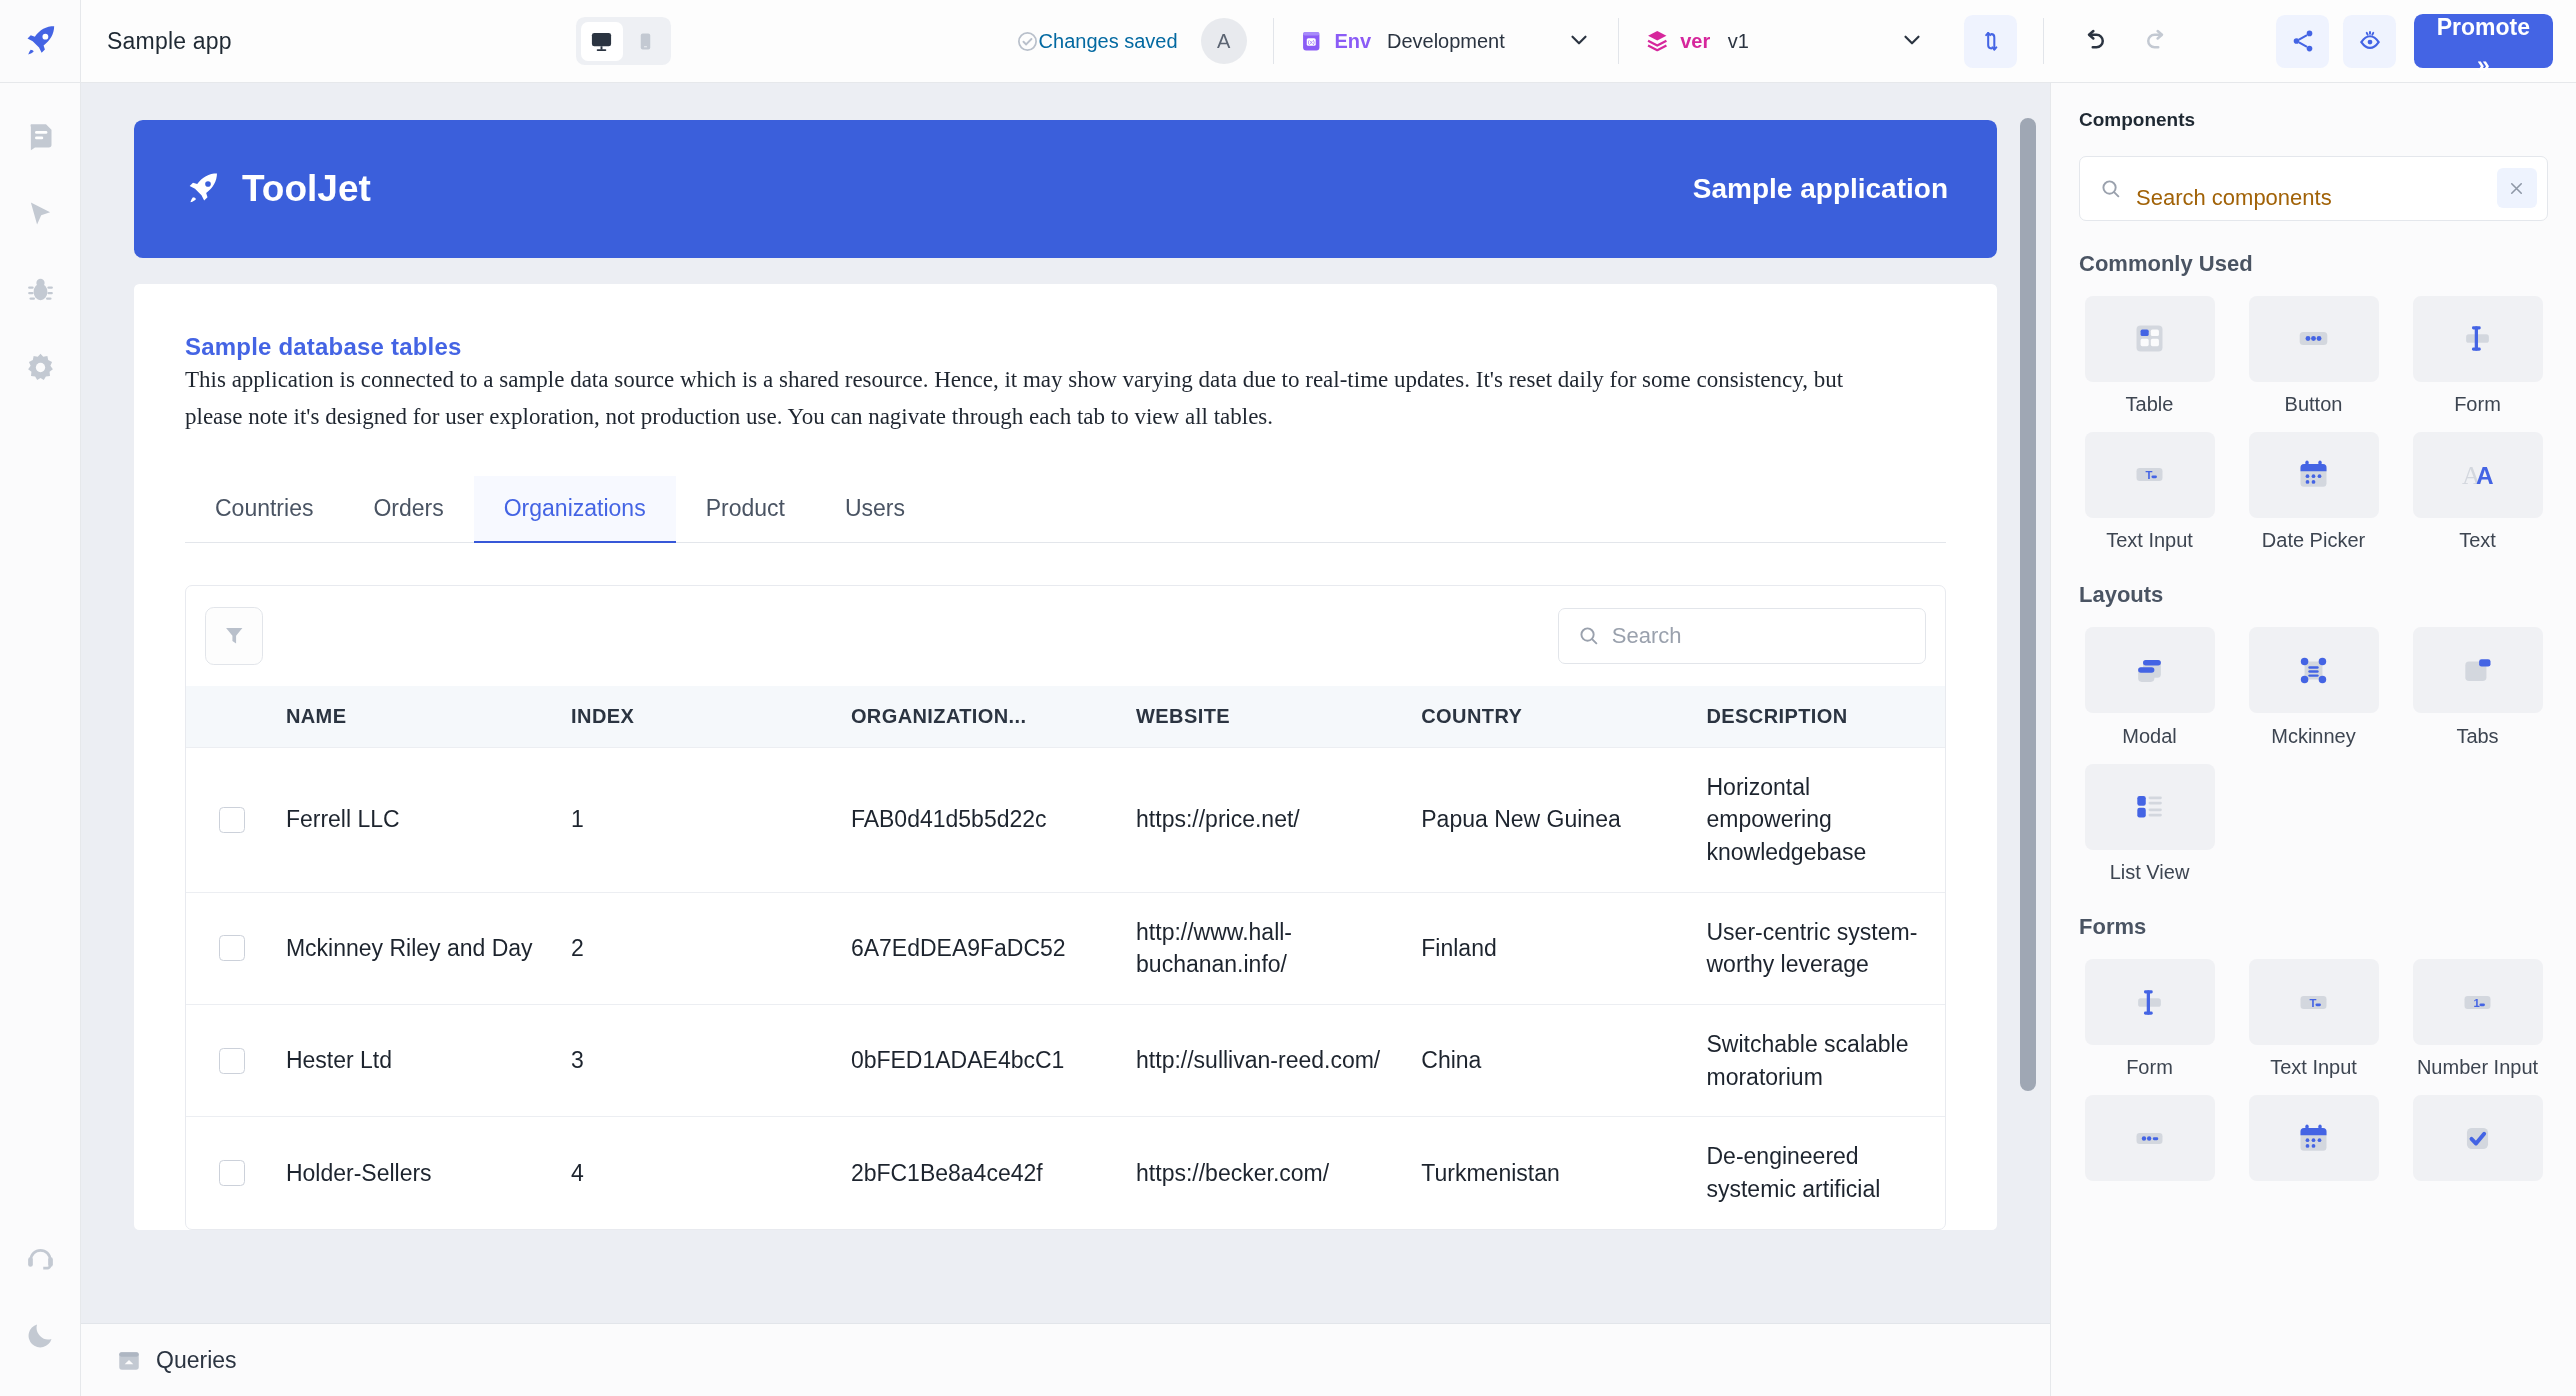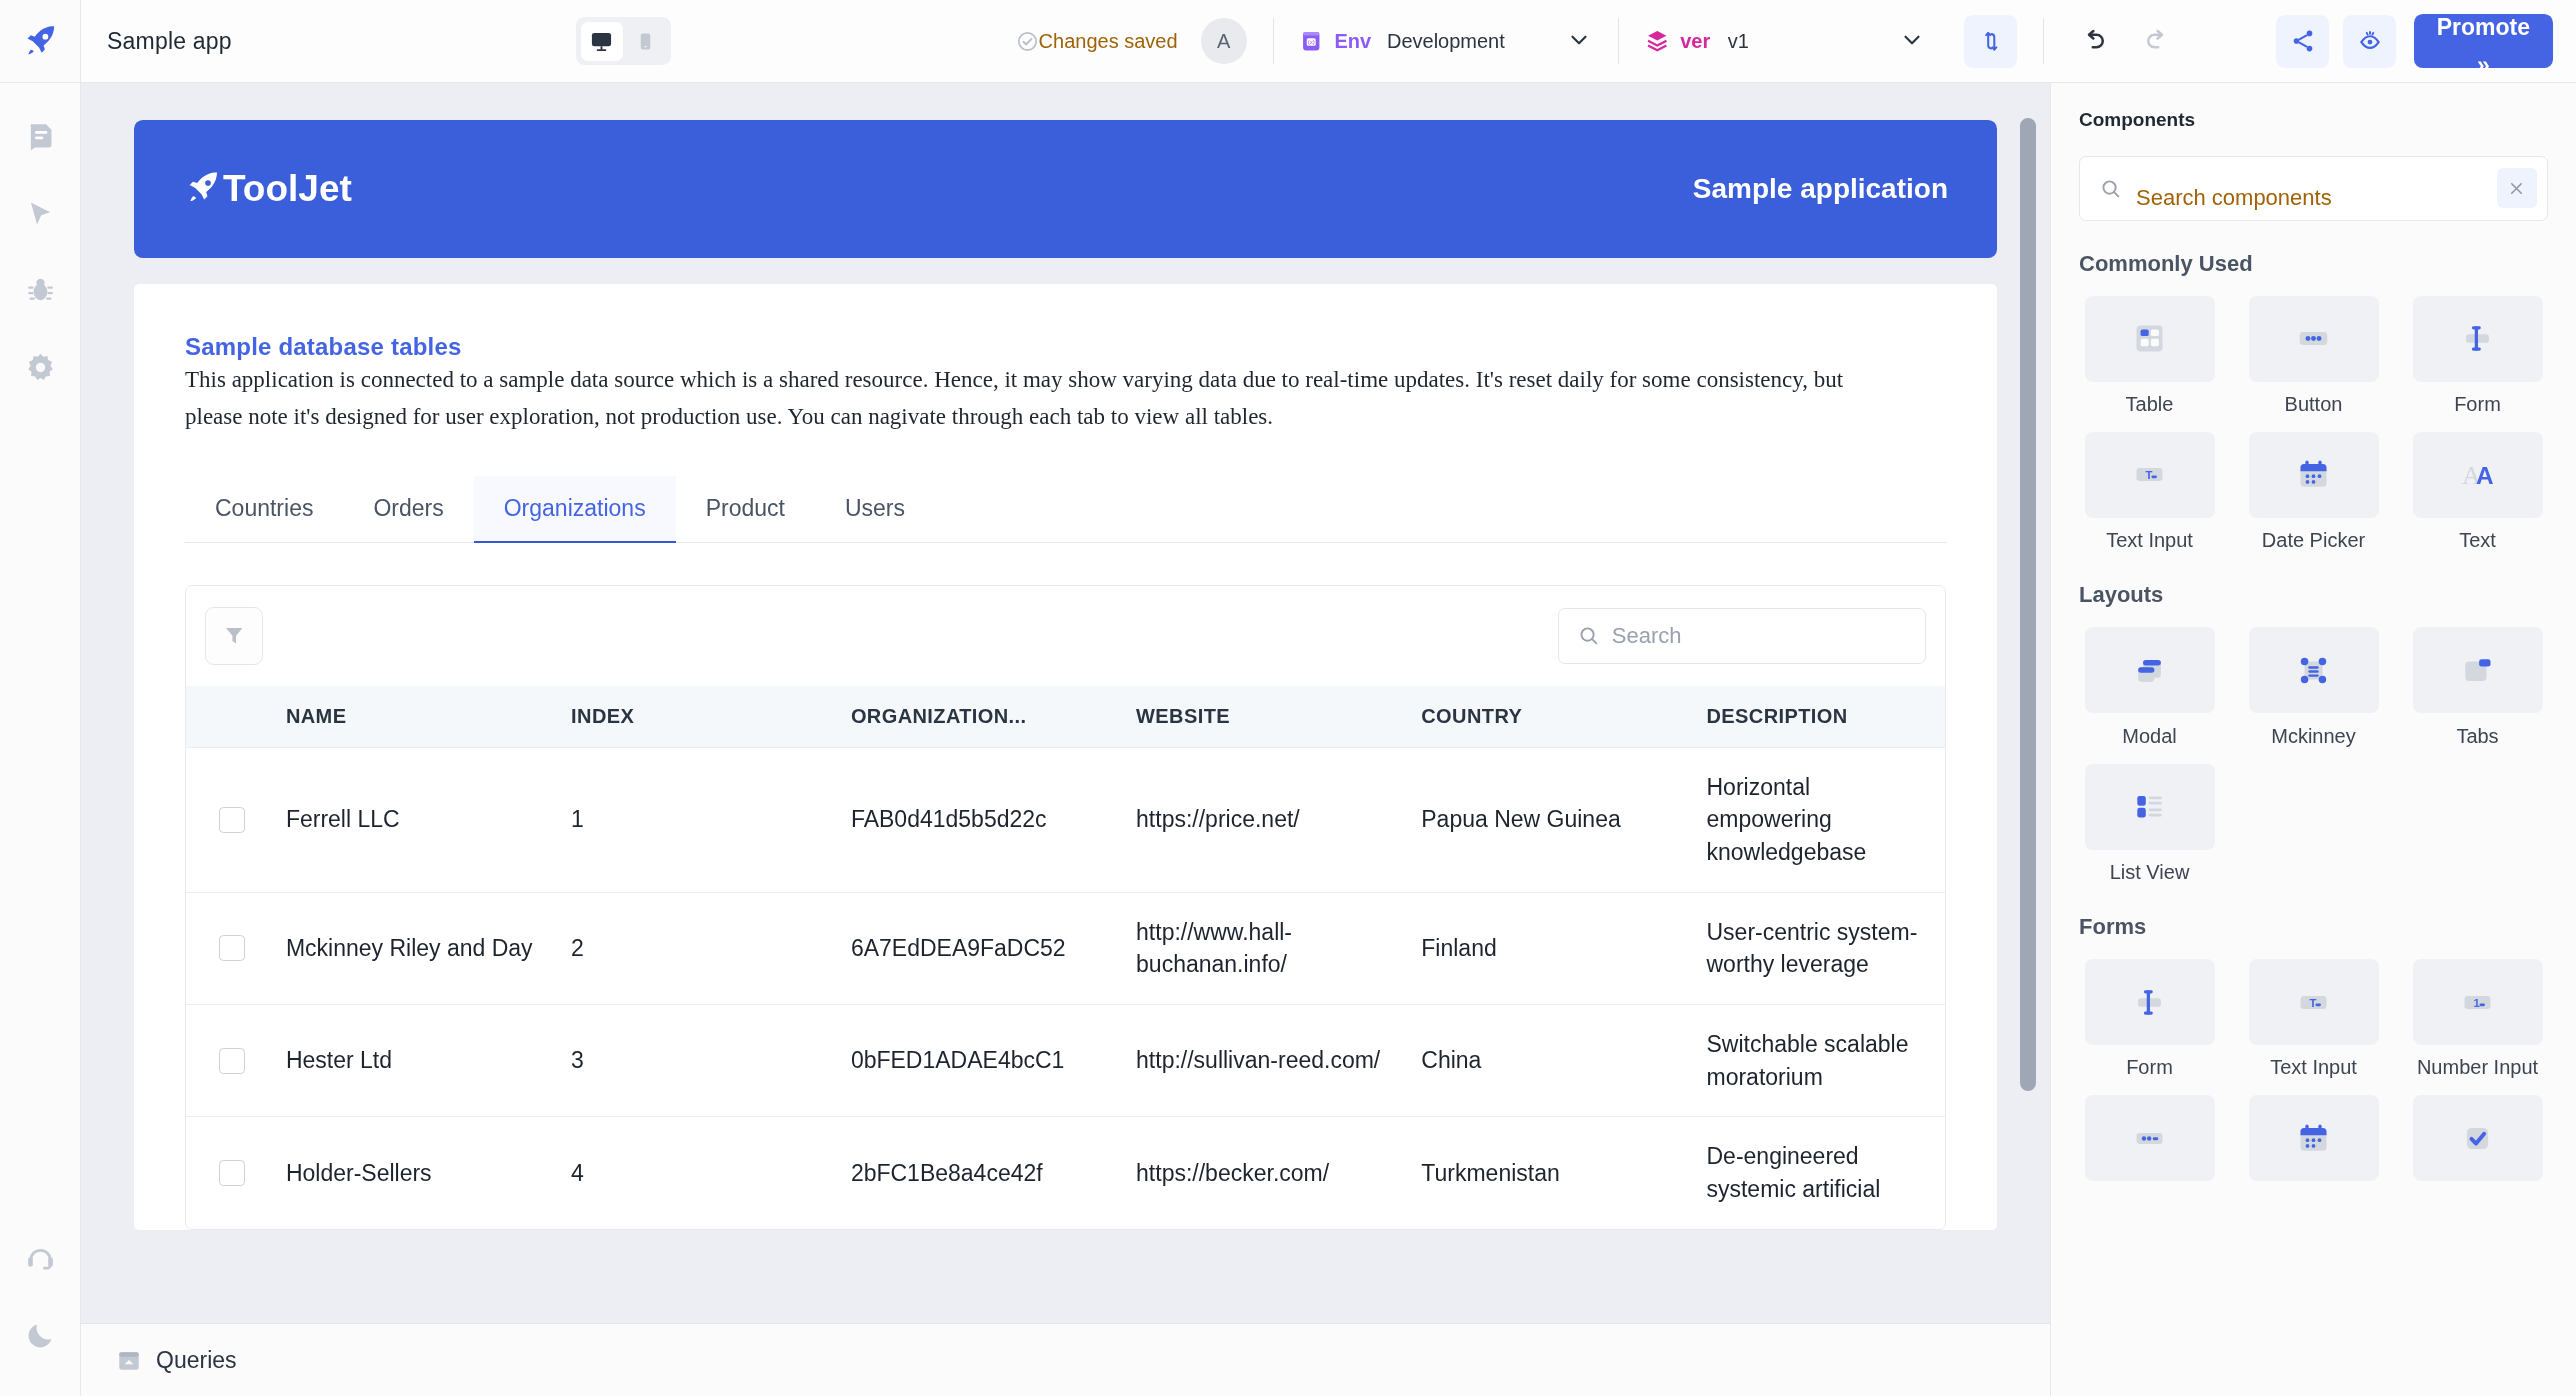--- a/index.html
+++ b/index.html
@@ -37,21 +37,21 @@
     display: flex; align-items: center; padding: 0 23px 0 26px; gap: 0;
     flex: 0 0 83px;
   }
   .app-title { font-size: 23px; color: #1f2933; letter-spacing: 0.2px; }
   .spacer { flex: 1; }
   .device-toggle {
     display: flex; background: #eef0f4; border-radius: 8.8px; padding: 4.4px; gap: 1.8px;
   }
   .device-btn { width: 42px; height: 39px; border-radius: 7px; display: flex; align-items: center; justify-content: center; cursor: pointer; }
   .device-btn.active { background: #ffffff; }
-  .saved { display: flex; align-items: center; gap: 0; color: #a16207; font-size: 20px; }
+  .saved { display: flex; align-items: center; gap: 0; color: #0369a1; font-size: 20px; }
   .avatar {
     width: 46px; height: 46px; border-radius: 50%; background: #e8eaee;
     display: flex; align-items: center; justify-content: center;
     color: #5b6472; font-size: 20px; margin-left: 23px;
   }
   .vdiv { width: 0.9px; height: 46px; background: #e2e5ea; margin: 0 26px; }
   .env-pick, .ver-pick { display: flex; align-items: center; gap: 10.5px; cursor: pointer; }
   .env-lbl { color: #8b5cf6; font-size: 20px; font-weight: bold; }
   .env-val { color: #2b3441; font-size: 20px; margin-left: 5.3px;}
   .ver-lbl { color: #d6279c; font-size: 20px; font-weight: bold; }
@@ -74,21 +74,21 @@
     flex: 1; position: relative; background: #eceef3;
     display: flex; flex-direction: column; min-width: 0; overflow: hidden;
   }
   .canvas-scroll { flex: 1; position: relative; overflow: hidden; padding: 0 53px; }
 
   .hero {
     margin-top: 37px; background: #3b5fdb; border-radius: 8.8px;
     height: 138px; display: flex; align-items: center; justify-content: space-between;
     padding: 0 49px; color: #fff;
   }
-  .hero-left { display: flex; align-items: flex-start; }
+  .hero-left { display: flex; align-items: center; gap: 19px; }
   .hero-title { font-size: 37px; font-weight: bold; }
   .hero-right { font-size: 28px; font-weight: bold; }
 
   .panel {
     margin-top: 26px; background: #ffffff; border-radius: 5.3px;
     height: 946px; padding: 49px 51px 0 51px; position: relative; overflow: hidden;
   }
   .panel-h {
     font-size: 24px; color: #4464e4; font-weight: bold; letter-spacing: 0.2px;
   }

